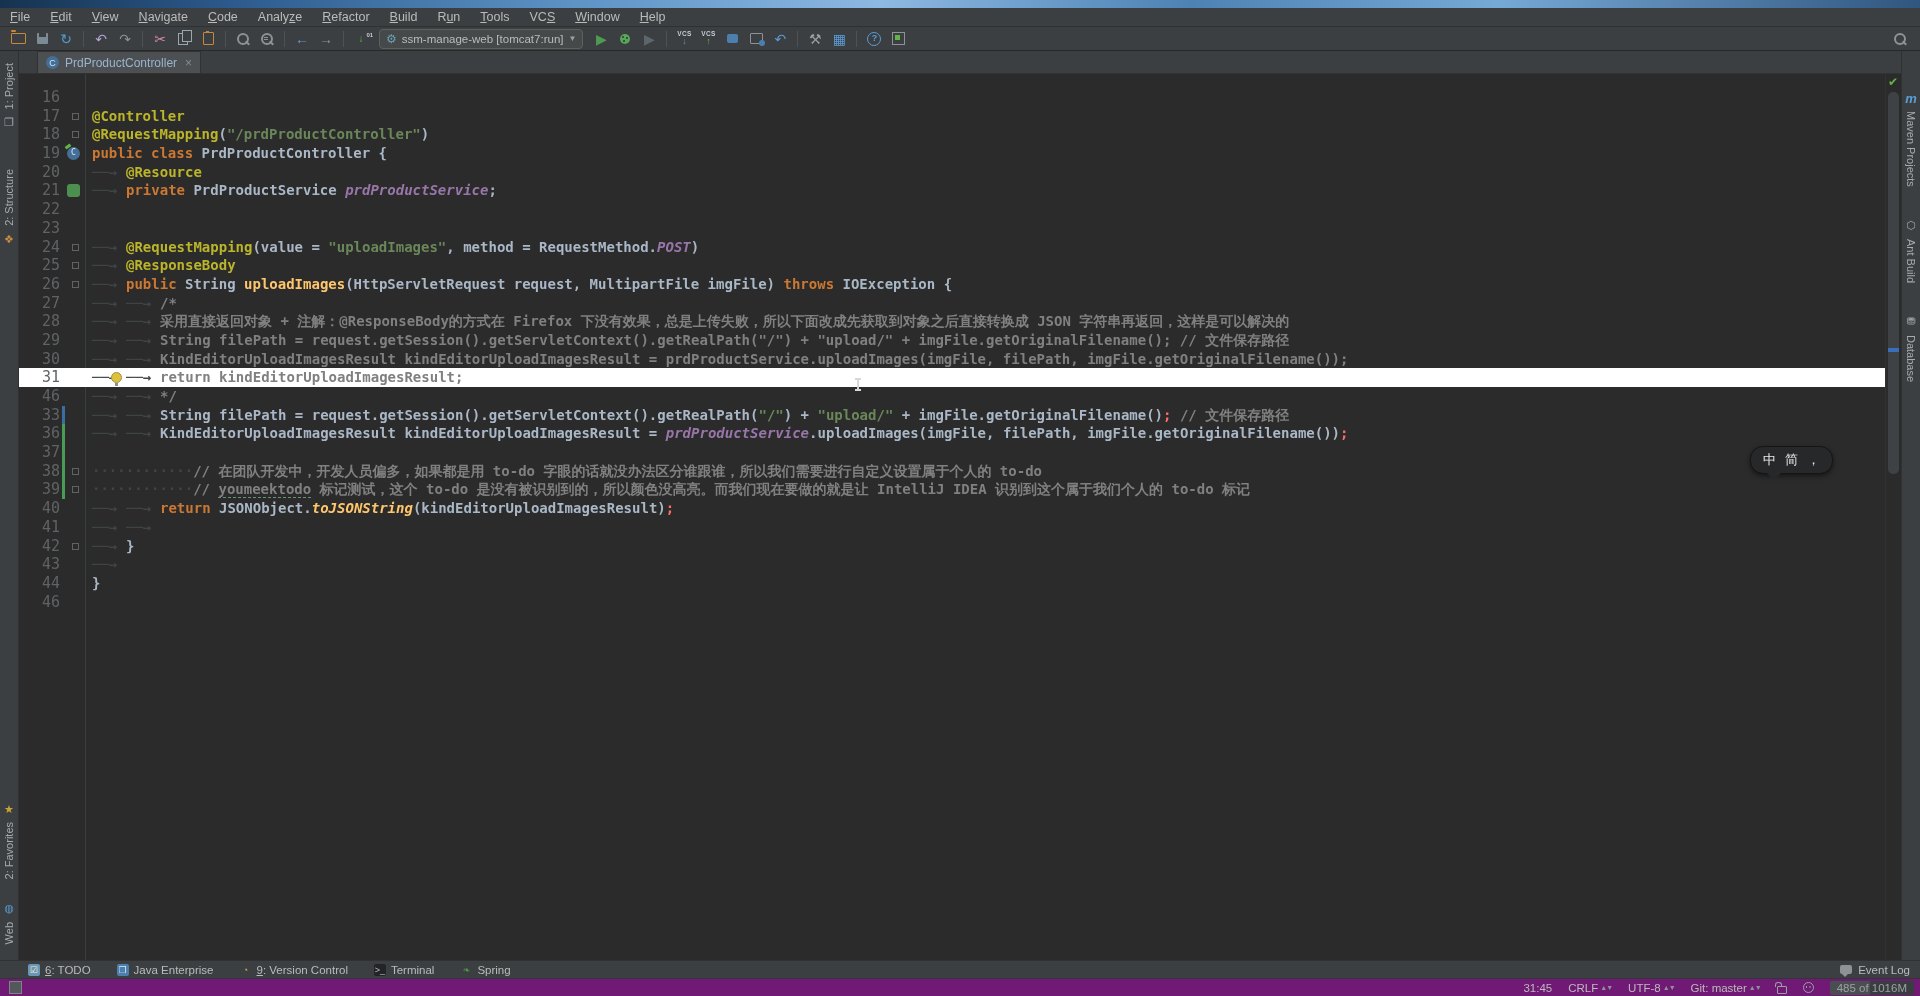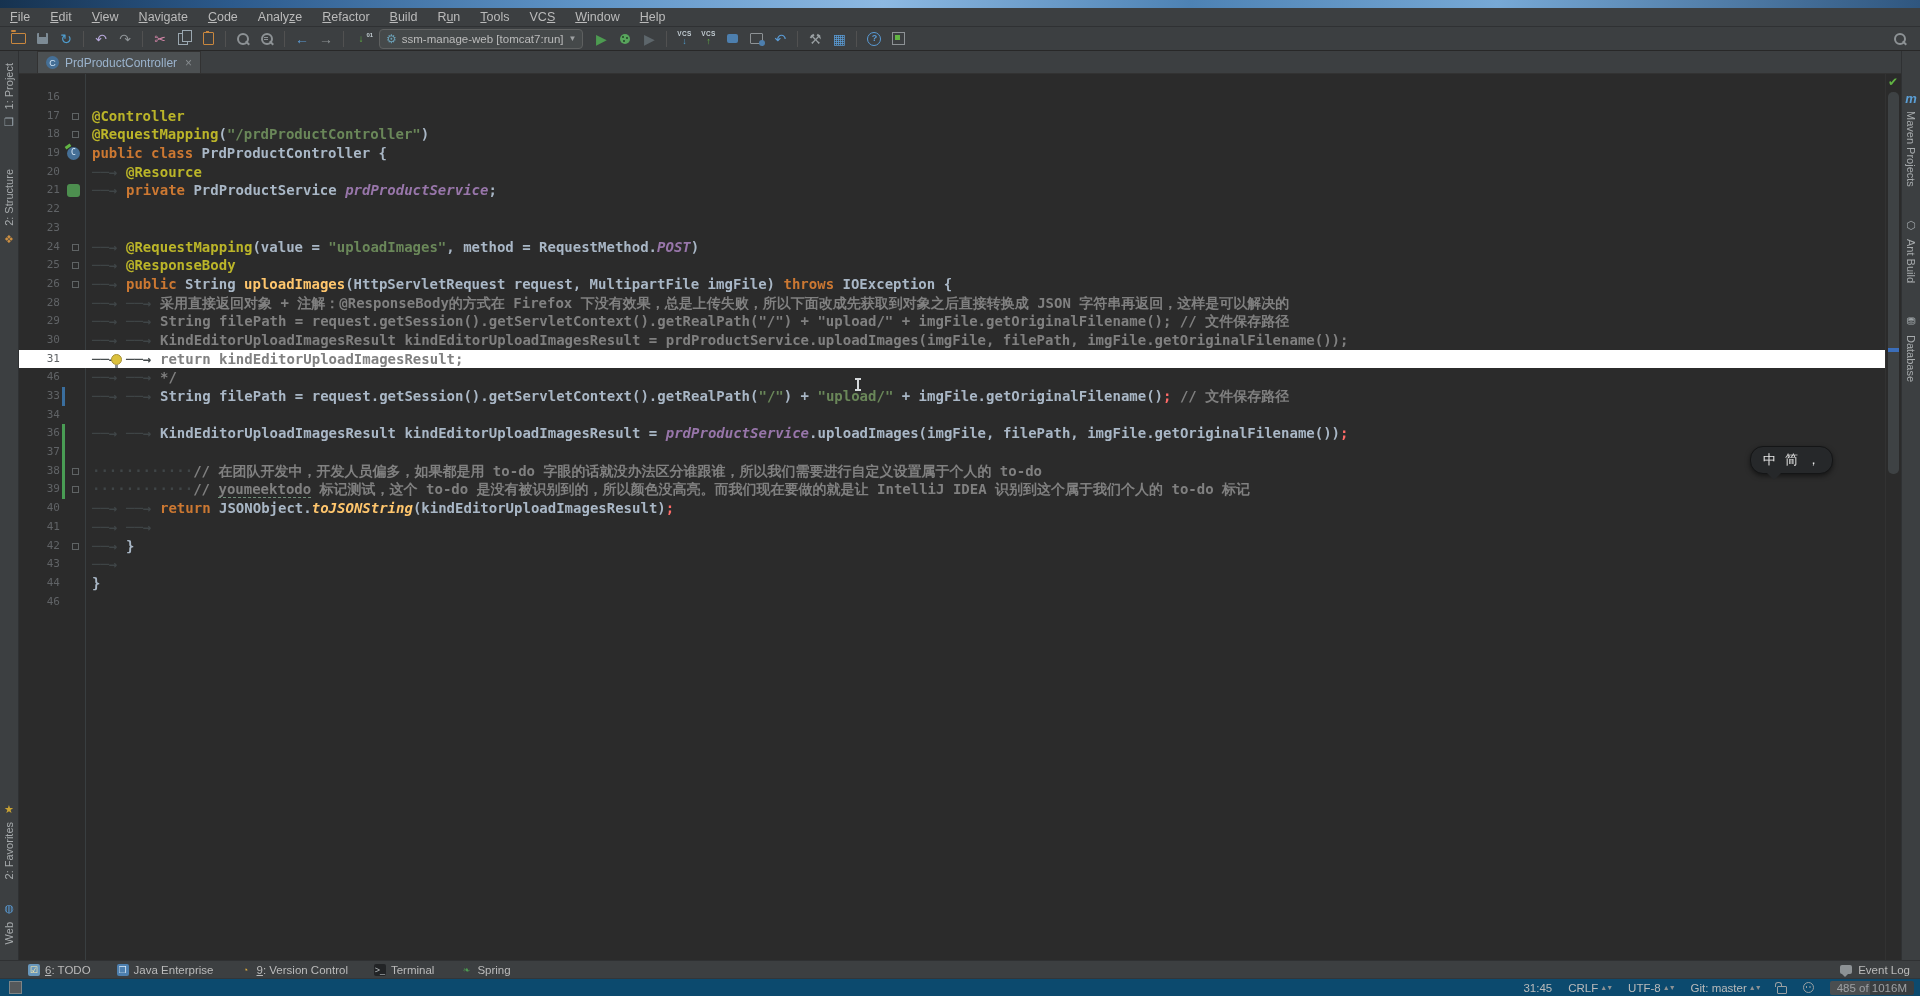--- a/index.html
+++ b/index.html
@@ -67,21 +67,21 @@
     gap:6px;padding:0 8px;font-size:12px;color:#9bb3cd;cursor:default;}
   .tab .close{color:#878c8f;font-size:12px;margin-left:2px;}
   .classbadge{width:13px;height:13px;border-radius:50%;background:#456f96;color:#cfe3f5;font-size:9px;
     display:flex;align-items:center;justify-content:center;flex:none;position:relative;}
   #editor{flex:1;position:relative;background:#2b2b2b;overflow:hidden;}
   #gutter-border{position:absolute;left:66px;top:0;bottom:0;width:1px;background:#393e40;}
   #lines{position:absolute;left:0;top:14px;right:16px;}
   .line{display:flex;height:18.7px;line-height:18.7px;position:relative;
     font-family:"DejaVu Sans Mono","Liberation Mono",monospace;font-size:14px;white-space:pre;}
   .line.current{background:#ffffff;}
-  .ln{width:45px;text-align:right;color:#606366;font-size:11px;flex:none;padding-right:4px;box-sizing:border-box;
+  .ln{width:45px;text-align:right;color:#606366;font-size:15px;flex:none;padding-right:4px;box-sizing:border-box;
     font-family:"DejaVu Sans Mono",monospace;}
   .gi{width:20px;flex:none;position:relative;}
   .codetxt{padding-left:8px;flex:1;color:#a9b7c6;overflow:hidden;font-weight:bold;}
   .fold{position:absolute;left:8px;top:6px;width:7px;height:7px;border:1px solid #5f6364;background:#2b2b2b;box-sizing:border-box;}
   .vcsbar{position:absolute;left:-2px;top:0;bottom:0;width:3px;}
   .gicon{position:absolute;left:3px;top:3px;width:13px;height:13px;border-radius:50%;
     font-size:8px;display:flex;align-items:center;justify-content:center;}
   .gicon.class-icon{background:#456f96;color:#d8e9f7;}
   .gicon.class-icon:before{content:"";position:absolute;left:-2px;top:-2px;width:6px;height:3px;background:#62b543;transform:rotate(-35deg);}
   .gicon.bean-icon{background:#4d8f4f;border-radius:3px;color:#d9f0d9;}
@@ -110,21 +110,21 @@
   
   #bottombar{position:absolute;left:0;top:960px;width:1920px;height:18px;background:#3c3f41;border-top:1px solid #2f3133;
     display:flex;align-items:center;padding:0 10px 0 28px;box-sizing:border-box;color:#bbbbbb;font-size:11.5px;}
   .twbtn{display:flex;align-items:center;gap:5px;margin-right:26px;cursor:default;}
   .twbtn u{text-decoration:underline;}
   .tw-ic{width:12px;height:12px;border-radius:2px;display:flex;align-items:center;justify-content:center;font-size:9px;flex:none;}
   #bottombar .right{margin-left:auto;display:flex;align-items:center;gap:6px;}
   .bubble{width:12px;height:9px;background:#8d9295;border-radius:2px;position:relative;}
   .bubble:after{content:"";position:absolute;left:2px;bottom:-3px;border:3px solid transparent;border-top-color:#8d9295;border-bottom:none;}
   
-  #statusbar{position:absolute;left:0;top:978px;width:1920px;height:18px;background:#0c4a6e;border-top:1px solid #323639;
+  #statusbar{position:absolute;left:0;top:978px;width:1920px;height:18px;background:#701a75;border-top:1px solid #323639;
     display:flex;align-items:center;color:#bbbbbb;font-size:11.5px;padding:0 6px;box-sizing:border-box;}
   #tw-toggle{width:11px;height:11px;border:1.5px solid #7e8486;background:#55585a;margin-left:3px;}
   #statusbar .right{margin-left:auto;display:flex;align-items:center;gap:16px;}
   .st-item{display:flex;align-items:center;gap:2px;cursor:default;}
   .updown{font-size:7px;color:#8d9295;letter-spacing:-1px;}
   .i-lock{width:8px;height:6px;border:1.3px solid #9aa0a3;border-radius:1px;position:relative;margin-top:4px;}
   .i-lock:before{content:"";position:absolute;left:-3px;top:-5px;width:5px;height:4px;border:1.3px solid #9aa0a3;border-bottom:none;border-radius:3px 3px 0 0;}
   .i-hector{width:11px;height:11px;border-radius:50%;border:1.3px solid #9aa0a3;position:relative;box-sizing:border-box;}
   .i-hector:before{content:"";position:absolute;left:2px;top:3px;width:1.5px;height:1.5px;background:#9aa0a3;box-shadow:3.5px 0 0 #9aa0a3;}
   #memory{background:linear-gradient(to right,#4a4e50 48%,#393d3f 48%);border-radius:2px;padding:1px 7px;color:#9da0a3;}
@@ -263,27 +263,27 @@
             <div class="line"><span class="ln">17</span><span class="gi"><span class="fold"></span></span><span class="codetxt"><span class="sa">@Controller</span></span></div>
             <div class="line"><span class="ln">18</span><span class="gi"><span class="fold"></span></span><span class="codetxt"><span class="sa">@RequestMapping</span><span class="sd">(</span><span class="ss">"/prdProductController"</span><span class="sd">)</span></span></div>
             <div class="line"><span class="ln">19</span><span class="gi"><span class="gicon class-icon">C</span></span><span class="codetxt"><span class="sk">public class </span><span class="sd">PrdProductController {</span></span></div>
             <div class="line"><span class="ln">20</span><span class="gi"></span><span class="codetxt"><span class="wtab">──→</span><span class="sa">@Resource</span></span></div>
             <div class="line"><span class="ln">21</span><span class="gi"><span class="gicon bean-icon"></span></span><span class="codetxt"><span class="wtab">──→</span><span class="sk">private </span><span class="sd">PrdProductService </span><span class="sf">prdProductService</span><span class="sd">;</span></span></div>
             <div class="line"><span class="ln">22</span><span class="gi"></span><span class="codetxt"></span></div>
             <div class="line"><span class="ln">23</span><span class="gi"></span><span class="codetxt"></span></div>
             <div class="line"><span class="ln">24</span><span class="gi"><span class="fold"></span></span><span class="codetxt"><span class="wtab">──→</span><span class="sa">@RequestMapping</span><span class="sd">(value = </span><span class="ss">"uploadImages"</span><span class="sd">, method = RequestMethod.</span><span class="ssi">POST</span><span class="sd">)</span></span></div>
             <div class="line"><span class="ln">25</span><span class="gi"><span class="fold"></span></span><span class="codetxt"><span class="wtab">──→</span><span class="sa">@ResponseBody</span></span></div>
             <div class="line"><span class="ln">26</span><span class="gi"><span class="fold"></span></span><span class="codetxt"><span class="wtab">──→</span><span class="sk">public </span><span class="sd">String </span><span class="sm">uploadImages</span><span class="sd">(HttpServletRequest request, MultipartFile imgFile) </span><span class="sk">throws </span><span class="sd">IOException {</span></span></div>
+            <div class="line"><span class="ln">27</span><span class="gi"></span><span class="codetxt"><span class="wtab">──→</span><span class="wtab">──→</span><span class="sc">/*</span></span></div>
             <div class="line"><span class="ln">28</span><span class="gi"></span><span class="codetxt"><span class="wtab">──→</span><span class="wtab">──→</span><span class="sc">采用直接返回对象 + 注解：@ResponseBody的方式在 Firefox 下没有效果，总是上传失败，所以下面改成先获取到对象之后直接转换成 JSON 字符串再返回，这样是可以解决的</span></span></div>
             <div class="line"><span class="ln">29</span><span class="gi"></span><span class="codetxt"><span class="wtab">──→</span><span class="wtab">──→</span><span class="sc">String filePath = request.getSession().getServletContext().getRealPath("/") + "upload/" + imgFile.getOriginalFilename(); // 文件保存路径</span></span></div>
             <div class="line"><span class="ln">30</span><span class="gi"></span><span class="codetxt"><span class="wtab">──→</span><span class="wtab">──→</span><span class="sc">KindEditorUploadImagesResult kindEditorUploadImagesResult = prdProductService.uploadImages(imgFile, filePath, imgFile.getOriginalFilename());</span></span></div>
             <div class="line current"><span class="ln">31</span><span class="gi"></span><span class="codetxt"><span class="wtab">──→</span><span class="wtab">──→</span><span class="sc">return kindEditorUploadImagesResult;</span></span><span class="bulb"></span></div>
             <div class="line"><span class="ln">46</span><span class="gi"></span><span class="codetxt"><span class="wtab">──→</span><span class="wtab">──→</span><span class="sc">*/</span></span></div>
             <div class="line"><span class="ln">33</span><span class="gi"><span class="vcsbar" style="background: rgb(58, 110, 158);"></span></span><span class="codetxt"><span class="wtab">──→</span><span class="wtab">──→</span><span class="sd">String filePath = request.getSession().getServletContext().getRealPath(</span><span class="ss">"/"</span><span class="sd">) + </span><span class="ss">"upload/"</span><span class="sd"> + imgFile.getOriginalFilename()</span><span class="se">;</span><span class="sc"> // 文件保存路径</span></span></div>
-            <div class="line"><span class="ln">34</span><span class="gi"></span><span class="codetxt"></span></div>
             <div class="line"><span class="ln">36</span><span class="gi"><span class="vcsbar" style="background: rgb(73, 156, 84);"></span></span><span class="codetxt"><span class="wtab">──→</span><span class="wtab">──→</span><span class="sd">KindEditorUploadImagesResult kindEditorUploadImagesResult = </span><span class="sf">prdProductService</span><span class="sd">.uploadImages(imgFile, filePath, imgFile.getOriginalFilename())</span><span class="se">;</span></span></div>
             <div class="line"><span class="ln">37</span><span class="gi"><span class="vcsbar" style="background: rgb(73, 156, 84);"></span></span><span class="codetxt"></span></div>
             <div class="line"><span class="ln">38</span><span class="gi"><span class="vcsbar" style="background: rgb(73, 156, 84);"></span><span class="fold"></span></span><span class="codetxt"><span class="wdots">············</span><span class="sc">// 在团队开发中，开发人员偏多，如果都是用 to-do 字眼的话就没办法区分谁跟谁，所以我们需要进行自定义设置属于个人的 to-do</span></span></div>
             <div class="line"><span class="ln">39</span><span class="gi"><span class="vcsbar" style="background: rgb(73, 156, 84);"></span><span class="fold"></span></span><span class="codetxt"><span class="wdots">············</span><span class="sc">// </span><span class="scu">youmeektodo</span><span class="sc"> 标记测试，这个 to-do 是没有被识别到的，所以颜色没高亮。而我们现在要做的就是让 IntelliJ IDEA 识别到这个属于我们个人的 to-do 标记</span></span></div>
             <div class="line"><span class="ln">40</span><span class="gi"></span><span class="codetxt"><span class="wtab">──→</span><span class="wtab">──→</span><span class="sk">return </span><span class="sd">JSONObject.</span><span class="ssm">toJSONString</span><span class="sd">(kindEditorUploadImagesResult)</span><span class="se">;</span></span></div>
             <div class="line"><span class="ln">41</span><span class="gi"></span><span class="codetxt"><span class="wtab">──→</span><span class="wtab">──→</span></span></div>
             <div class="line"><span class="ln">42</span><span class="gi"><span class="fold"></span></span><span class="codetxt"><span class="wtab">──→</span><span class="sd">}</span></span></div>
             <div class="line"><span class="ln">43</span><span class="gi"></span><span class="codetxt"><span class="wtab">──→</span></span></div>
             <div class="line"><span class="ln">44</span><span class="gi"></span><span class="codetxt"><span class="sd">}</span></span></div>
             <div class="line"><span class="ln">46</span><span class="gi"></span><span class="codetxt"></span></div>

